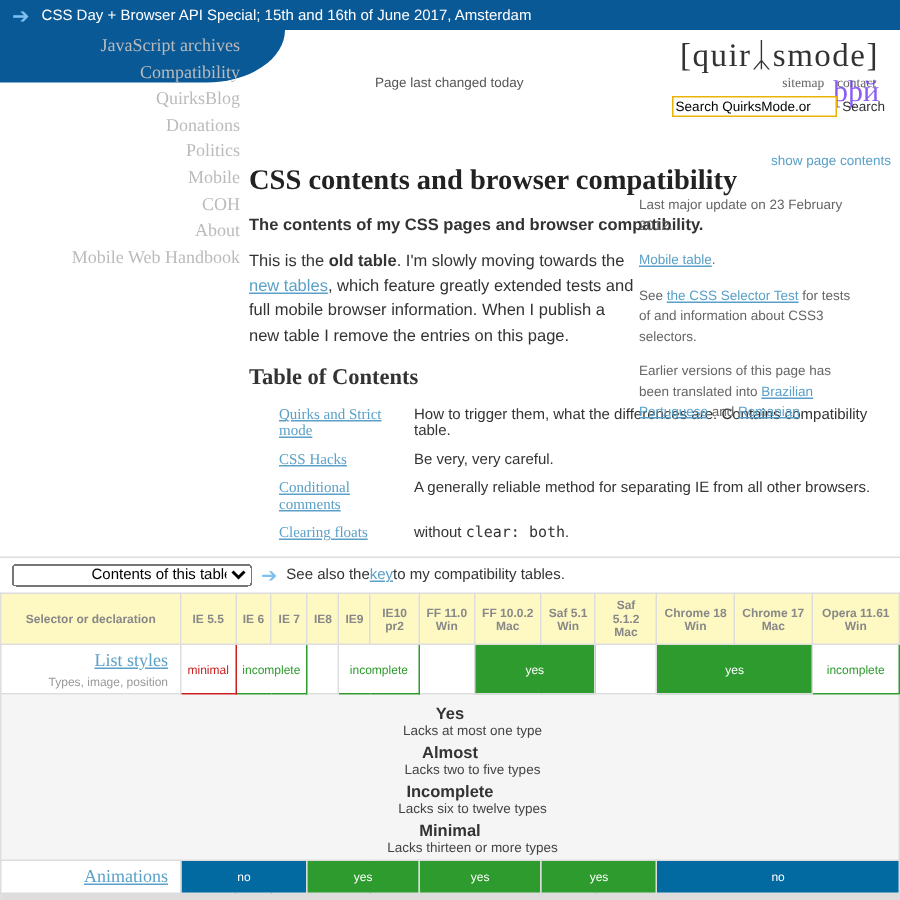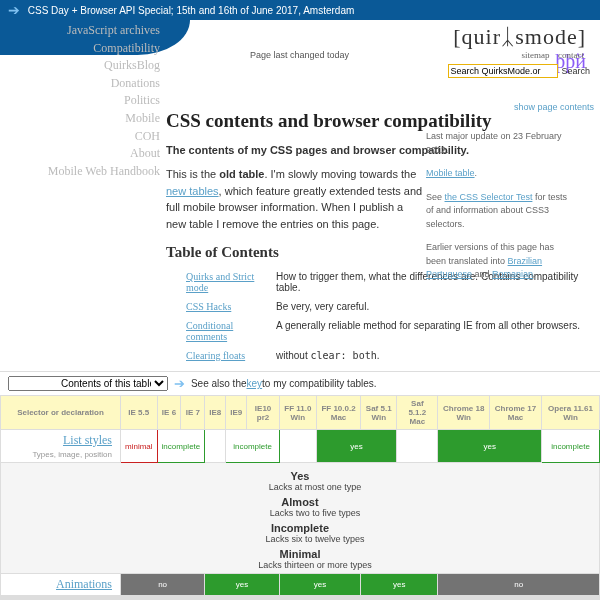--- a/index.html
+++ b/index.html
@@ -38,21 +38,21 @@
   .dropdown-row select { font-size: 10px; width: 160px; padding-left: 48px; }
   .dd-arrow { color: #7fc0f0; font-size: 13px; margin: 0 6px; }
   .dropdown-row a { color: #5aa0c8; text-decoration: underline; }
   .compat-table { width: 100%; border-collapse: collapse; font-size: 8px; }
   .compat-table th, .compat-table td { border: 1px solid #ddd; padding: 3px 4px; text-align: center; }
   .compat-table th { color: #888; font-weight: bold; background: #fef9c3; }
   .compat-table .rowhead { text-align: right; padding-right: 8px; width: 120px; font-size: 10px; }
   .compat-table .rowhead a { color: #5aa0c8; font-family: Georgia, serif; text-decoration: underline; font-size: 12px; }
   .compat-table .rowhead .sub { color: #999; font-size: 8px; display: block; margin-top: 2px; }
   .cell-yes { background: #2d9b2d; color: #fff; }
-  .cell-no { background: #737373; color: #fff; }
+  .cell-no { background: #0369a1; color: #fff; }
   .cell-inc { border-color: #2d9b2d !important; color: #2d9b2d; }
   .cell-min { border-color: #c92020 !important; color: #c92020; }
   .legend { padding: 6px 0 6px 20px; font-size: 10px; background: #f5f5f5; }
   .legend b { font-size: 11px; display: block; margin-top: 4px; }
   .legend .ld { margin-left: 30px; color: #444; font-size: 9px; }
   .prefixed-row td { background: #ddd; text-align: right; padding-right: 10px; color: #666; }
 </style>
 </head>
 <body>
 

